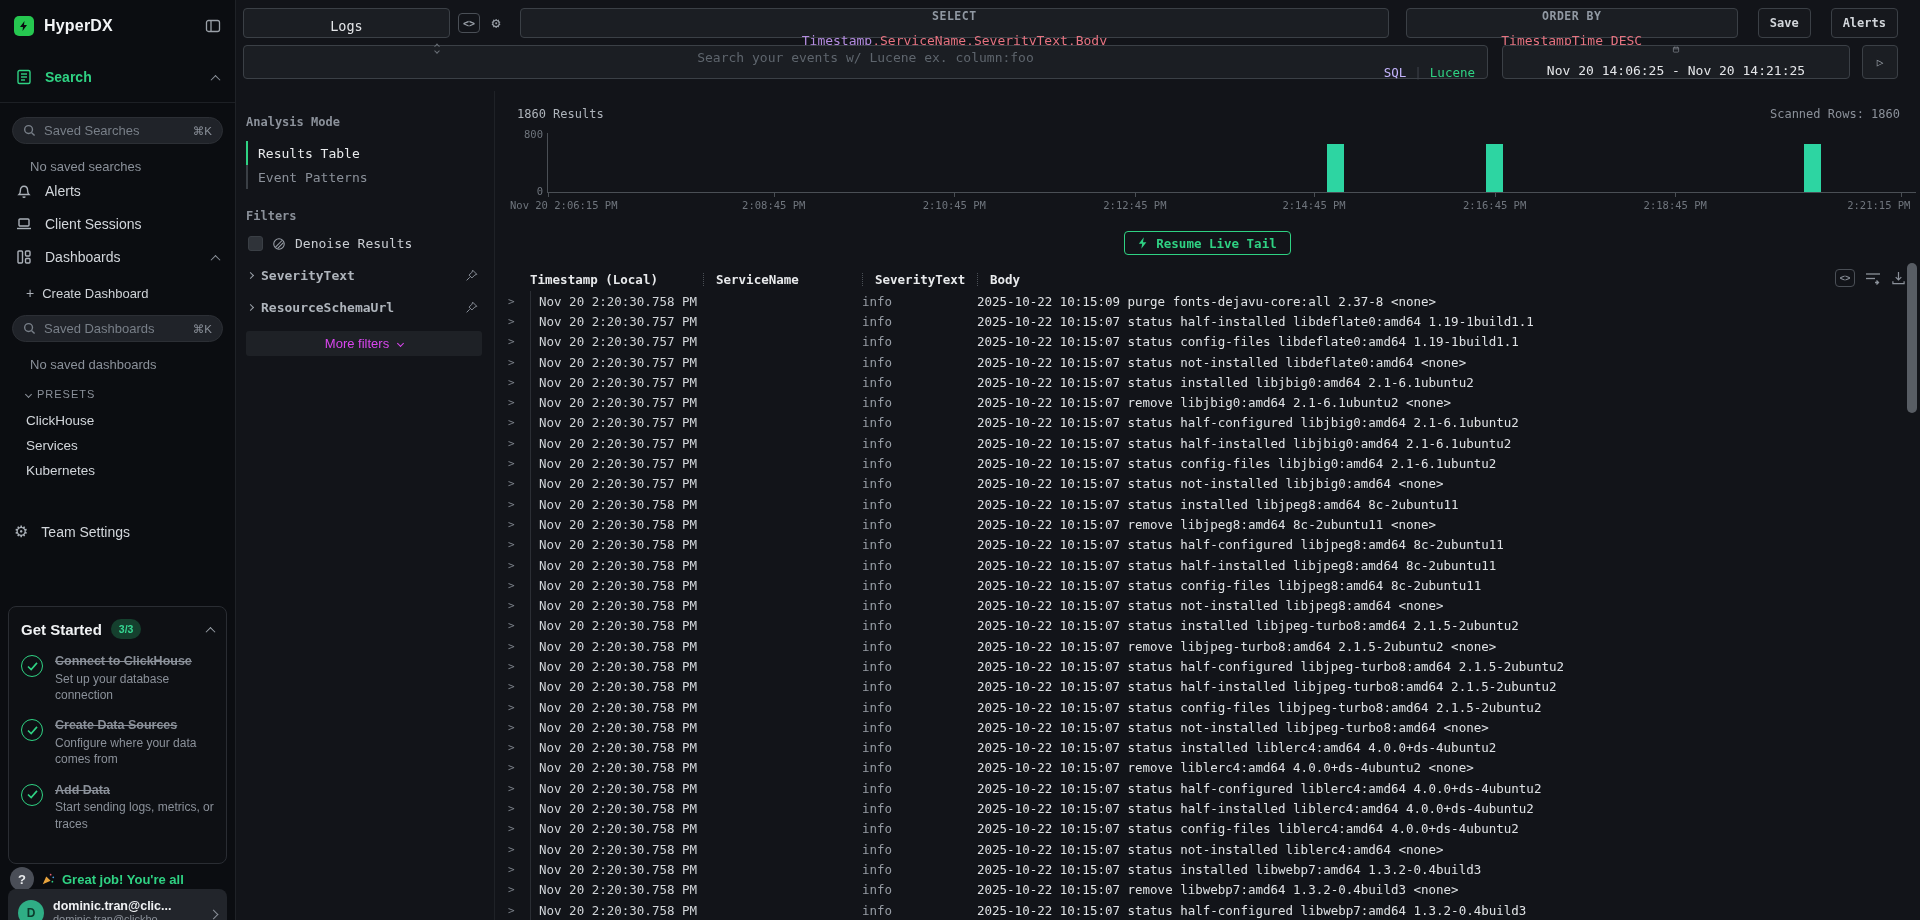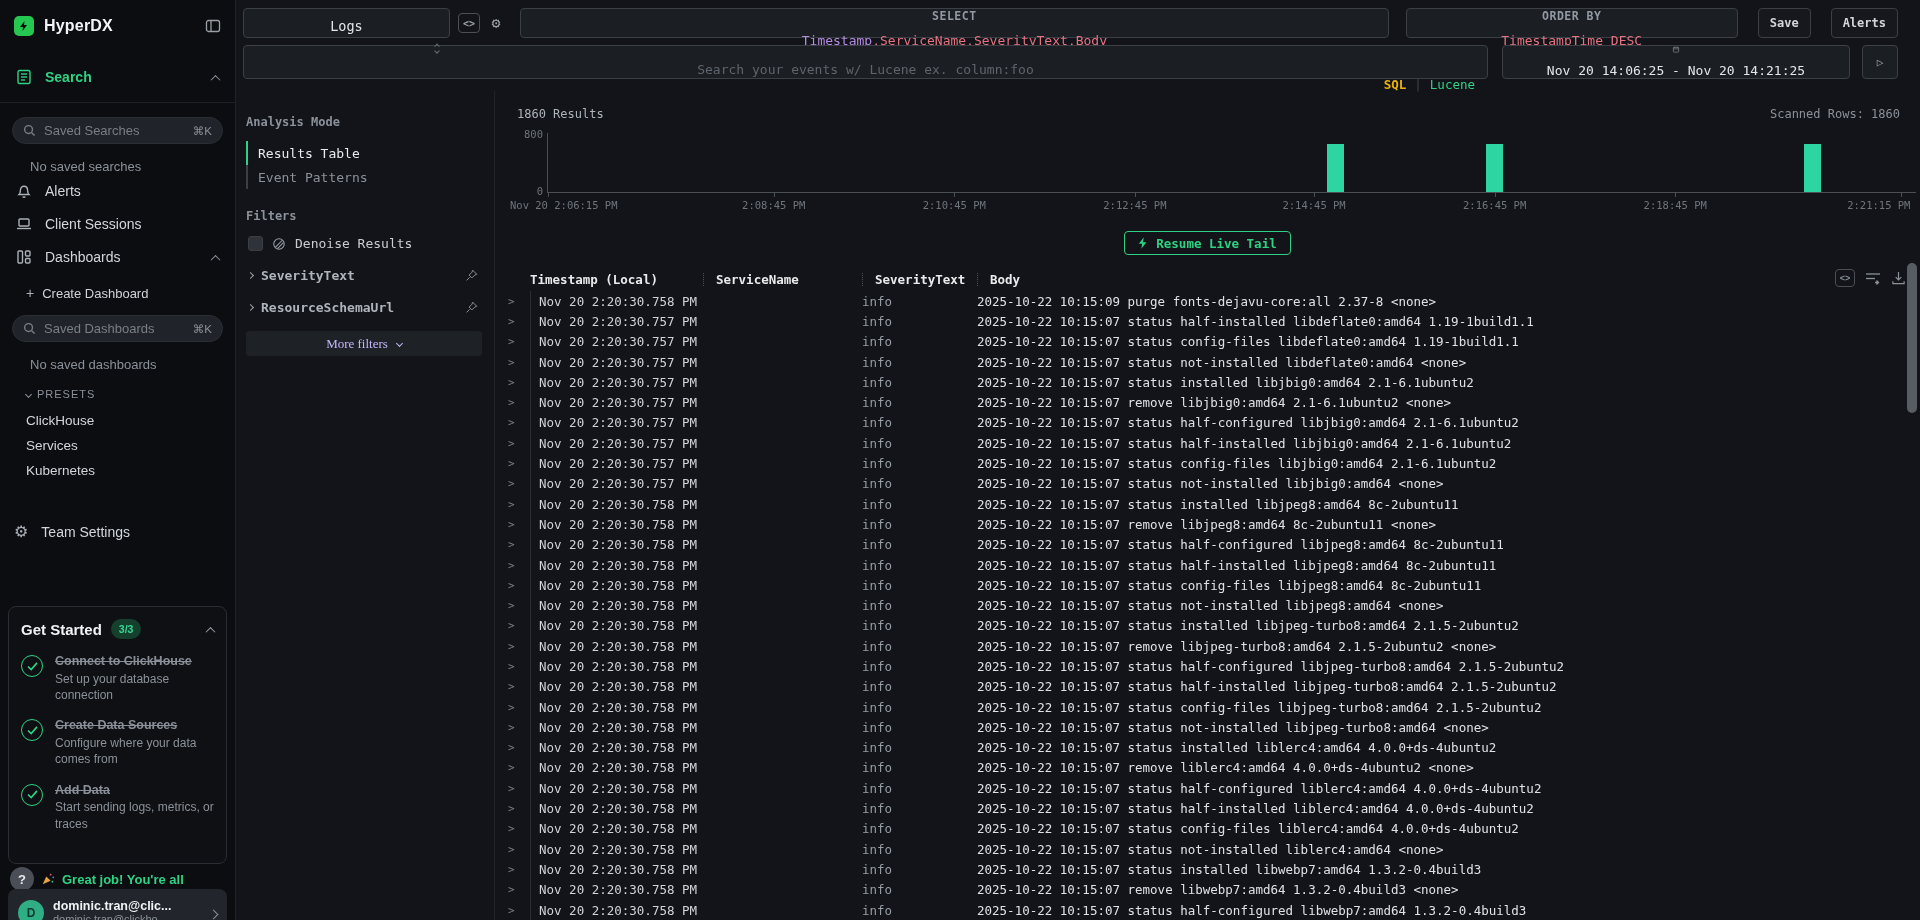--- a/index.html
+++ b/index.html
@@ -65,24 +65,24 @@
   .tb-box { background:#1b1e23; border:1px solid #3b4046; border-radius:4px; display:flex; align-items:center;flex-direction:column; }
   .src-select { width:207px; padding:0 10px; gap:9px; color:#e4e6e9; font-size:13.5px; cursor:pointer; }
   .src-select .updown { margin-left:auto; display:flex; flex-direction:column; gap:2px; color:#6a7077; }
   .icon-btn { display:flex; align-items:center; justify-content:center; color:#9aa0a8; cursor:pointer; }
   .code-btn { width:22px; height:20px; align-self:center; margin-left:8px; border:1px solid #4a4f56; border-radius:4px; font-size:10px; font-weight:bold; }
   .gear-btn { width:22px; height:22px; align-self:center; margin-left:5px; font-size:15px; }
   .sql-input { flex:1; margin-left:13px; padding:0 12px; font-size:13px; gap:10px; cursor:text; }
   .kw { color:#9199a3; font-weight:bold; font-size:11.5px; letter-spacing:.5px; }
   .orderby { width:332px; margin-left:17px; padding:0 12px; gap:10px; font-size:13px; cursor:text; }
   .tb-btn { width:auto; align-self:stretch; margin-left:20px; padding:0 11px; background:#16181d; border:1px solid #3b4046; border-radius:4px; color:#d2d6db; font-weight:bold; font-size:12px; display:flex; align-items:center; cursor:pointer; }
-  .search-box { flex:1; padding:16px 12px; cursor:text; }
+  .search-box { flex:1; padding:4px 12px; cursor:text; }
   .search-ph { color:#5e656d; font-size:13px; }
   .search-modes { margin-left:auto; display:flex; gap:8px; align-items:center; font-size:12.5px; }
-  .mode-sql { color:#eab308; cursor:pointer;font-weight:bold; }
+  .mode-sql { color:#c4b5fd; cursor:pointer; }
   .mode-sep { color:#3d4249; }
   .mode-lucene { color:#2fd283; cursor:pointer; }
   .date-box { width:348px; margin-left:14px; padding:0 12px; gap:10px; color:#e4e6e9; font-size:13px; cursor:pointer; }
   .play-btn { width:36px; margin-left:12px; color:#9aa0a8; font-size:11px; justify-content:center; cursor:pointer; }
 
   
   .content { flex:1; display:flex; min-height:0; }
   .filters-panel { width:259px; flex:none; border-right:1px solid #1f2227; padding:24px 12px 0 10px; }
   .panel-label { font-family:"DejaVu Sans Mono", monospace; font-weight:bold; font-size:12px; color:#8b919a; }
   .mode-list { margin:12px 0 0 0; }
@@ -90,21 +90,21 @@
   .mode-item.active { border-left-color:#2fd283; color:#e8eaec; }
   .filters-label { margin-top:20px; }
   .denoise-row { display:flex; align-items:center; gap:9px; margin:13px 0 0 2px; cursor:pointer; }
   .checkbox { width:15px; height:15px; border-radius:3px; background:#2f3339; border:1px solid #3a3f45; }
   .denoise-ic { color:#9aa0a8; display:flex; }
   .denoise-label { font-family:"DejaVu Sans Mono", monospace; font-size:13px; color:#c9cdd2; }
   .fgroup { display:flex; align-items:center; gap:8px; margin-top:17px; padding:0 4px 0 2px; cursor:pointer; }
   .fgroup .chev { width:5px; height:5px; color:#9aa0a8; }
   .fgroup-name { font-family:"DejaVu Sans Mono", monospace; font-weight:bold; font-size:13px; color:#aeb4bb; }
   .pin { margin-left:auto; color:#8b919a; display:flex; }
-  .more-filters { margin-top:16px; width:100%; height:25px; background:#1e2126; border:none; border-radius:3px; color:#c4b5fd; font-family:Liberation Serif, serif; font-size:13px; display:flex; align-items:center; justify-content:center; gap:9px; cursor:pointer; }
+  .more-filters { margin-top:16px; width:100%; height:25px; background:#1e2126; border:none; border-radius:3px; color:#d946ef; font-family:Liberation Sans, sans-serif; font-size:13px; display:flex; align-items:center; justify-content:center; gap:9px; cursor:pointer; }
 
   .results { flex:1; position:relative; min-width:0; display:flex; flex-direction:column; }
   .results-header { display:flex; justify-content:space-between; padding:16px 20px 0 22px; font-family:"DejaVu Sans Mono", monospace; font-size:12px; color:#aeb4bb; flex:none; }
   .scanned { color:#8b919a; }
   .chart { position:relative; height:96px; margin:2px 2px 0 14px; flex:none; }
   .plot { position:absolute; left:38px; right:2px; top:10px; bottom:26px; border-left:1px solid #4a4f55; border-bottom:1px solid #4a4f55; }
   .ylab { position:absolute; right:calc(100% + 5px); font-family:"DejaVu Sans Mono", monospace; font-size:10.5px; color:#6f757d; }
   .ylab.top { top:-5px; } .ylab.bot { bottom:-5px; }
   .bar { position:absolute; bottom:0; width:17px; background:#2dd5a2; }
   .xtick { position:absolute; top:100%; width:1px; height:5px; background:#4a4f55; }

